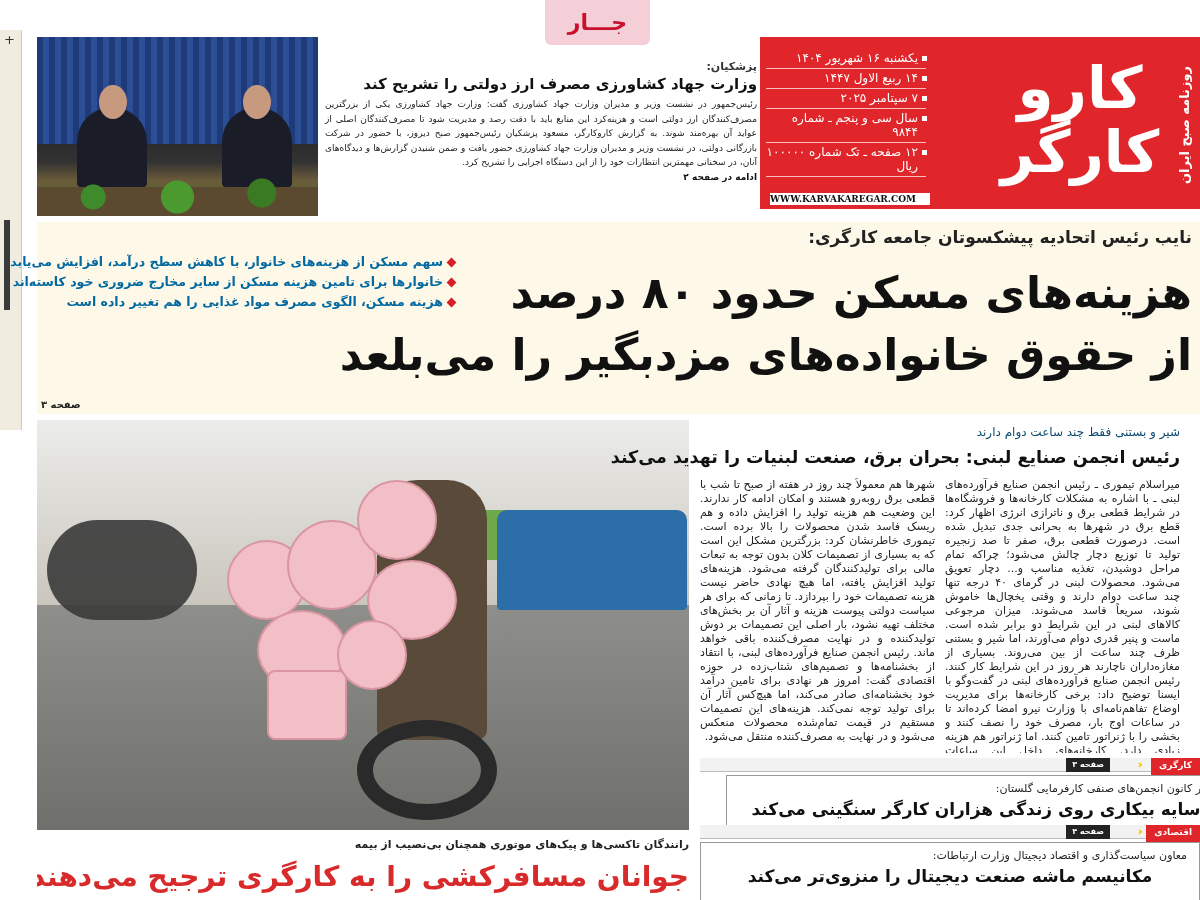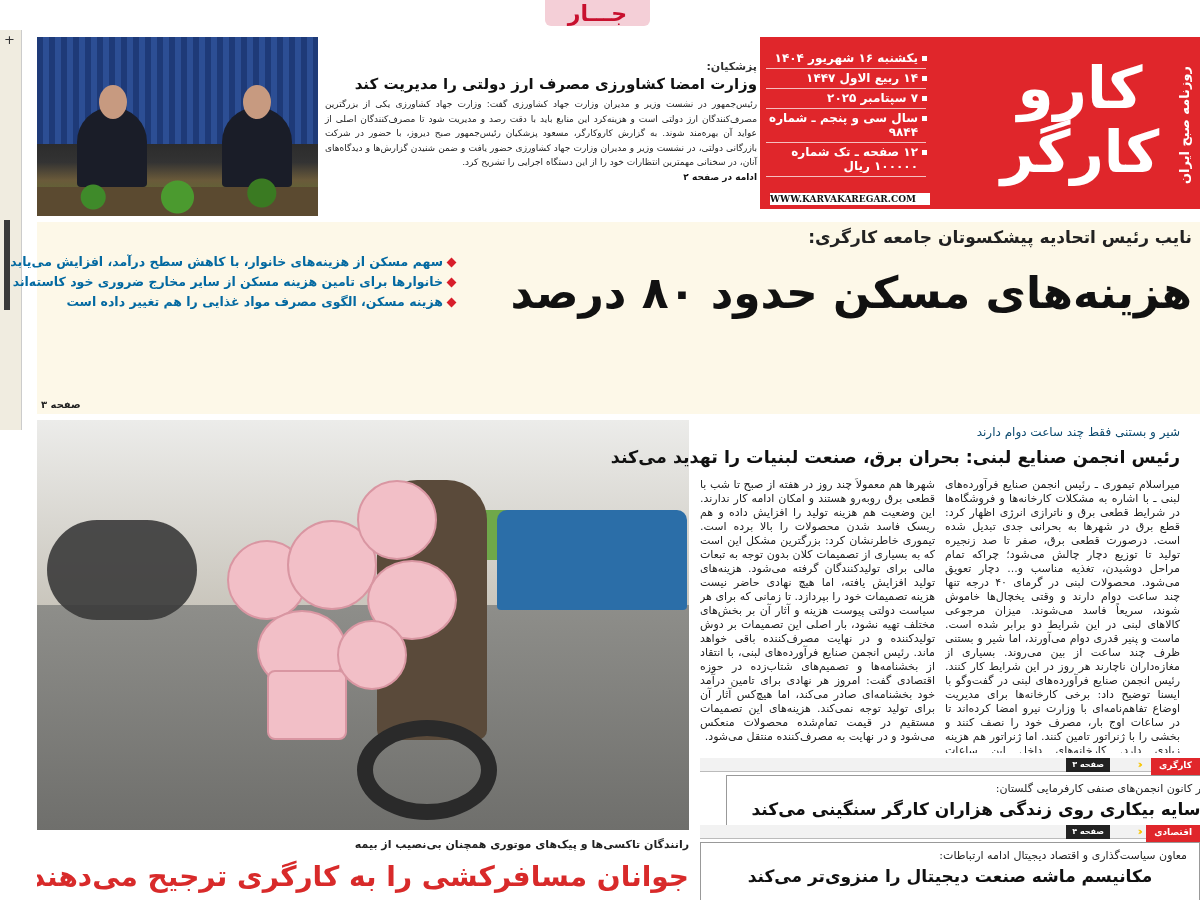--- a/index.html
+++ b/index.html
@@ -1,28 +1,28 @@
 <!DOCTYPE html>
 <html><head>
 <meta charset="utf-8">
 <style>
   * { box-sizing: border-box; margin: 0; padding: 0; }
   html, body { width: 1200px; height: 900px; overflow: hidden; background: #ffffff; }
   body { font-family: "DejaVu Sans", sans-serif; color: #111; position: relative; direction: rtl; }
 
   
-  .top-tab { position: absolute; left: 545px; top: 0; width: 105px; height: 26px; background: #f4cfd7; border-radius: 0 0 6px 6px; display: flex; align-items: center; justify-content: center; }
+  .top-tab { position: absolute; left: 545px; top: 0; width: 105px; height: 45px; background: #f4cfd7; border-radius: 0 0 6px 6px; display: flex; align-items: center; justify-content: center; }
   .top-tab span { color: #c8102e; font-weight: bold; font-size: 22px; font-family: "DejaVu Sans", sans-serif; }
 
   
   .masthead { position: absolute; left: 760px; top: 37px; width: 440px; height: 172px; background: #e0262b; }
   .mast-subtitle { position: absolute; right: 8px; top: 8px; color: #fff; font-size: 13px; font-weight: bold; writing-mode: vertical-rl; transform: rotate(180deg); height: 160px; text-align: center; }
   .mast-logo { position: absolute; right: 20px; top: 20px; width: 200px; color: #fff; font-size: 58px; font-weight: bold; line-height: 1.1; text-align: center; letter-spacing: -2px; }
   .mast-info { position: absolute; left: 6px; top: 12px; width: 160px; }
-  .mast-info div { color: #fff; font-size: 12px; font-weight: bold; border-bottom: 1px solid rgba(255,255,255,0.7); padding: 2px 8px 3px 0; position: relative; }
+  .mast-info div { color: #fff; font-size: 12px; font-weight: normal; border-bottom: 1px solid rgba(255,255,255,0.7); padding: 2px 8px 3px 0; position: relative; }
   .mast-info div::before { content: ""; position: absolute; right: -1px; top: 7px; width: 5px; height: 5px; background: #fff; }
   .mast-url { position: absolute; left: 10px; bottom: 4px; width: 160px; background: #fff; color: #111; font-size: 9px; font-weight: bold; text-align: left; padding: 1px 0; direction: ltr; font-family: "DejaVu Serif", serif; }
 
   
   .photo-top { position: absolute; left: 37px; top: 37px; width: 281px; height: 179px; background: linear-gradient(#1f3d7a 0%, #2a4a8c 45%, #222 46%, #333 70%, #6a5a3a 80%, #4a7a2a 100%); overflow: hidden; }
   .photo-top .curtain { position: absolute; left: 0; top: 0; width: 100%; height: 60%; background: repeating-linear-gradient(90deg, #1e3a78 0 6px, #2c4e94 6px 12px); }
   .photo-top .person { position: absolute; width: 70px; height: 80px; background: #1a1d28; border-radius: 35px 35px 4px 4px; top: 70px; }
   .photo-top .head { position: absolute; width: 28px; height: 34px; background: #c79a80; border-radius: 50%; top: 48px; }
   .photo-top .table { position: absolute; left: 0; top: 150px; width: 100%; height: 30px; background: #5b4a30; }
   .photo-top .plants { position: absolute; left: 0; top: 140px; width: 100%; height: 40px; background: radial-gradient(circle at 20% 50%, #3f8a2a 0 12px, transparent 13px), radial-gradient(circle at 50% 50%, #4b9a2f 0 16px, transparent 17px), radial-gradient(circle at 80% 40%, #3a7a22 0 14px, transparent 15px); }
@@ -107,29 +107,30 @@
   <div class="person" style="left:40px;"></div>
   <div class="head" style="left:62px;"></div>
   <div class="person" style="left:185px;"></div>
   <div class="head" style="left:206px;"></div>
   <div class="table"></div>
   <div class="plants"></div>
 </div>
 
 <div class="story-top">
   <div class="kicker">پزشکیان:</div>
-  <div class="headline">وزارت امضا کشاورزی مصرف ارز دولتی را مدیریت کند</div>
+  <div class="headline">وزارت جهاد کشاورزی مصرف ارز دولتی را تشریح کند</div>
   <p>رئیس‌جمهور در نشست وزیر و مدیران وزارت جهاد کشاورزی گفت: وزارت جهاد کشاورزی یکی از بزرگترین مصرف‌کنندگان ارز دولتی است و هزینه‌کرد این منابع باید با دقت رصد و مدیریت شود تا مصرف‌کنندگان اصلی از عواید آن بهره‌مند شوند. به گزارش کاروکارگر، مسعود پزشکیان رئیس‌جمهور صبح دیروز، با حضور در شرکت بازرگانی دولتی، در نشست وزیر و مدیران وزارت جهاد کشاورزی حضور یافت و ضمن شنیدن گزارش‌ها و دیدگاه‌های آنان، در سخنانی مهمترین انتظارات خود را از این دستگاه اجرایی را تشریح کرد.</p>
   <div class="cont">ادامه در صفحه ۲</div>
 </div>
 
 <div class="main-band">
   <div class="main-kicker">نایب رئیس اتحادیه پیشکسوتان جامعه کارگری:</div>
   <div class="main-h1">
     <div>هزینه‌های مسکن حدود ۸۰ درصد</div>
+    <div>از حقوق خانواده‌های مزدبگیر را می‌بلعد</div>
   </div>
   <div class="bullets">
     <div>سهم مسکن از هزینه‌های خانوار، با کاهش سطح درآمد، افزایش می‌یابد</div>
     <div>خانوارها برای تامین هزینه مسکن از سایر مخارج ضروری خود کاسته‌اند</div>
     <div>هزینه مسکن، الگوی مصرف مواد غذایی را هم تغییر داده است</div>
   </div>
   <div class="page-ref">صفحه ۳</div>
 </div>
 
 <div class="big-photo">
@@ -167,15 +168,15 @@
   <div class="b-kicker">دبیر کانون انجمن‌های صنفی کارفرمایی گلستان:</div>
   <div class="b-title">سایه بیکاری روی زندگی هزاران کارگر سنگینی می‌کند</div>
 </div>
 
 <div class="section-bar" style="top:825px;">
   <span class="sec-label">اقتصادی</span>
   <span class="sec-arrow">‹‹</span>
   <span class="sec-page">صفحه ۴</span>
 </div>
 <div class="box" style="top:842px;height:60px;">
-  <div class="b-kicker">معاون سیاست‌گذاری و اقتصاد دیجیتال ادامه ارتباطات:</div>
+  <div class="b-kicker">معاون سیاست‌گذاری و اقتصاد دیجیتال وزارت ارتباطات:</div>
   <div class="b-title">مکانیسم ماشه صنعت دیجیتال را منزوی‌تر می‌کند</div>
 </div>
 
 </body></html>

